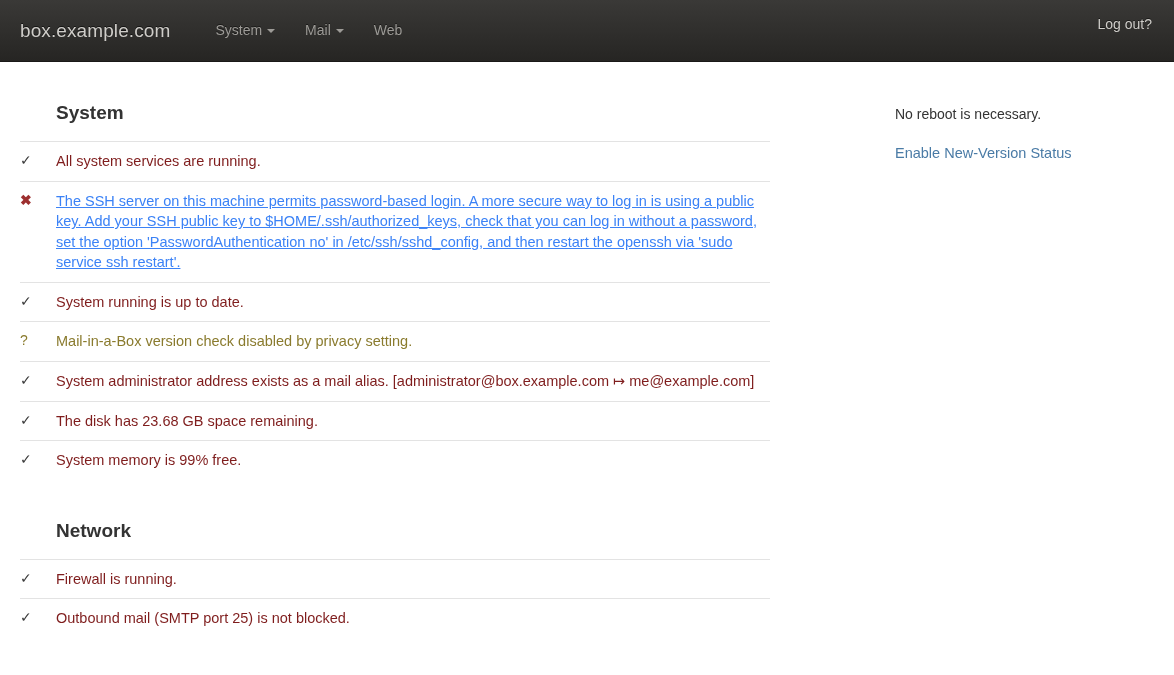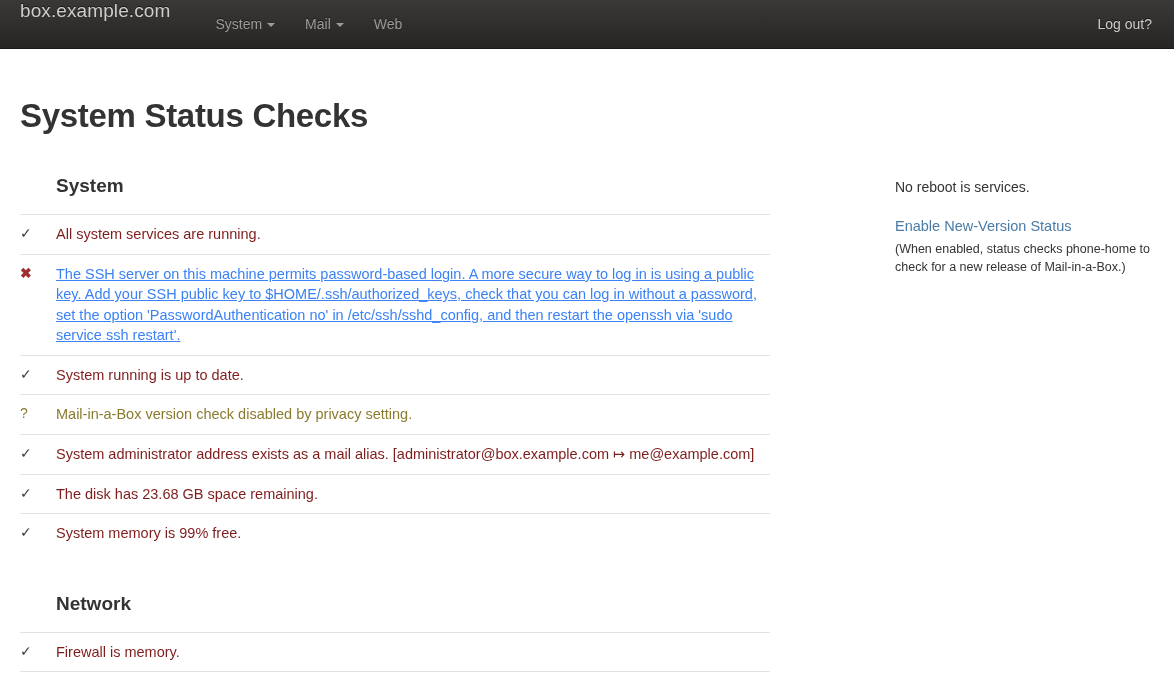--- a/index.html
+++ b/index.html
@@ -7,25 +7,26 @@
     margin: 0; padding: 0;
     width: 1174px; height: 675px;
     background: #ffffff;
     font-family: "Liberation Sans", sans-serif;
     color: #333;
     overflow: hidden;
   }
 
   
   .navbar {
-    height: 49px;
+    height: 62px;
     background: #2e2d2b;
     background: linear-gradient(to bottom, #3a3937 0%, #262523 100%);
     border-bottom: 1px solid #1a1918;
     display: flex;
+    align-items: center;
     padding: 0 20px;
     position: relative;
   }
   .brand {
     color: #cfcdc9;
     font-size: 19px;
     font-weight: normal;
     margin-right: 30px;
     letter-spacing: 0.1px;
     text-shadow: 0 -1px 0 rgba(0,0,0,0.6);
@@ -160,21 +161,20 @@
     </div>
     <div class="nav-item">
       <span>Mail</span><span class="caret"></span>
     </div>
     <div class="nav-item">Web</div>
   </div>
   <div class="nav-right">Log out?</div>
 </div>
 
 <div class="page">
-  <h1 class="page-title">System Status Checks</h1>
 
   <div class="content">
 
     <div class="left-col">
       <table class="status">
         <tbody>
 
           <tr class="heading-row">
             <td class="icon-cell"></td>
             <td>
@@ -219,31 +219,30 @@
 
           <tr class="heading-row spaced">
             <td class="icon-cell"></td>
             <td>
               <div class="section-heading">Network</div>
             </td>
           </tr>
 
           <tr>
             <td class="icon-cell ok">✓</td>
-            <td class="msg-ok">Firewall is memory.</td>
+            <td class="msg-ok">Firewall is running.</td>
           </tr>
 
           <tr>
             <td class="icon-cell ok">✓</td>
             <td class="msg-ok">Outbound mail (SMTP port 25) is not blocked.</td>
           </tr>
         </tbody>
       </table>
     </div>
 
     <div class="right-col">
-      <div class="reboot-text">No reboot is services.</div>
+      <div class="reboot-text">No reboot is necessary.</div>
       <a class="link">Enable New-Version Status</a>
-      <div class="note">(When enabled, status checks phone-home to check for a new release of Mail-in-a-Box.)</div>
     </div>
 
   </div>
 </div>
 
 </body></html>

